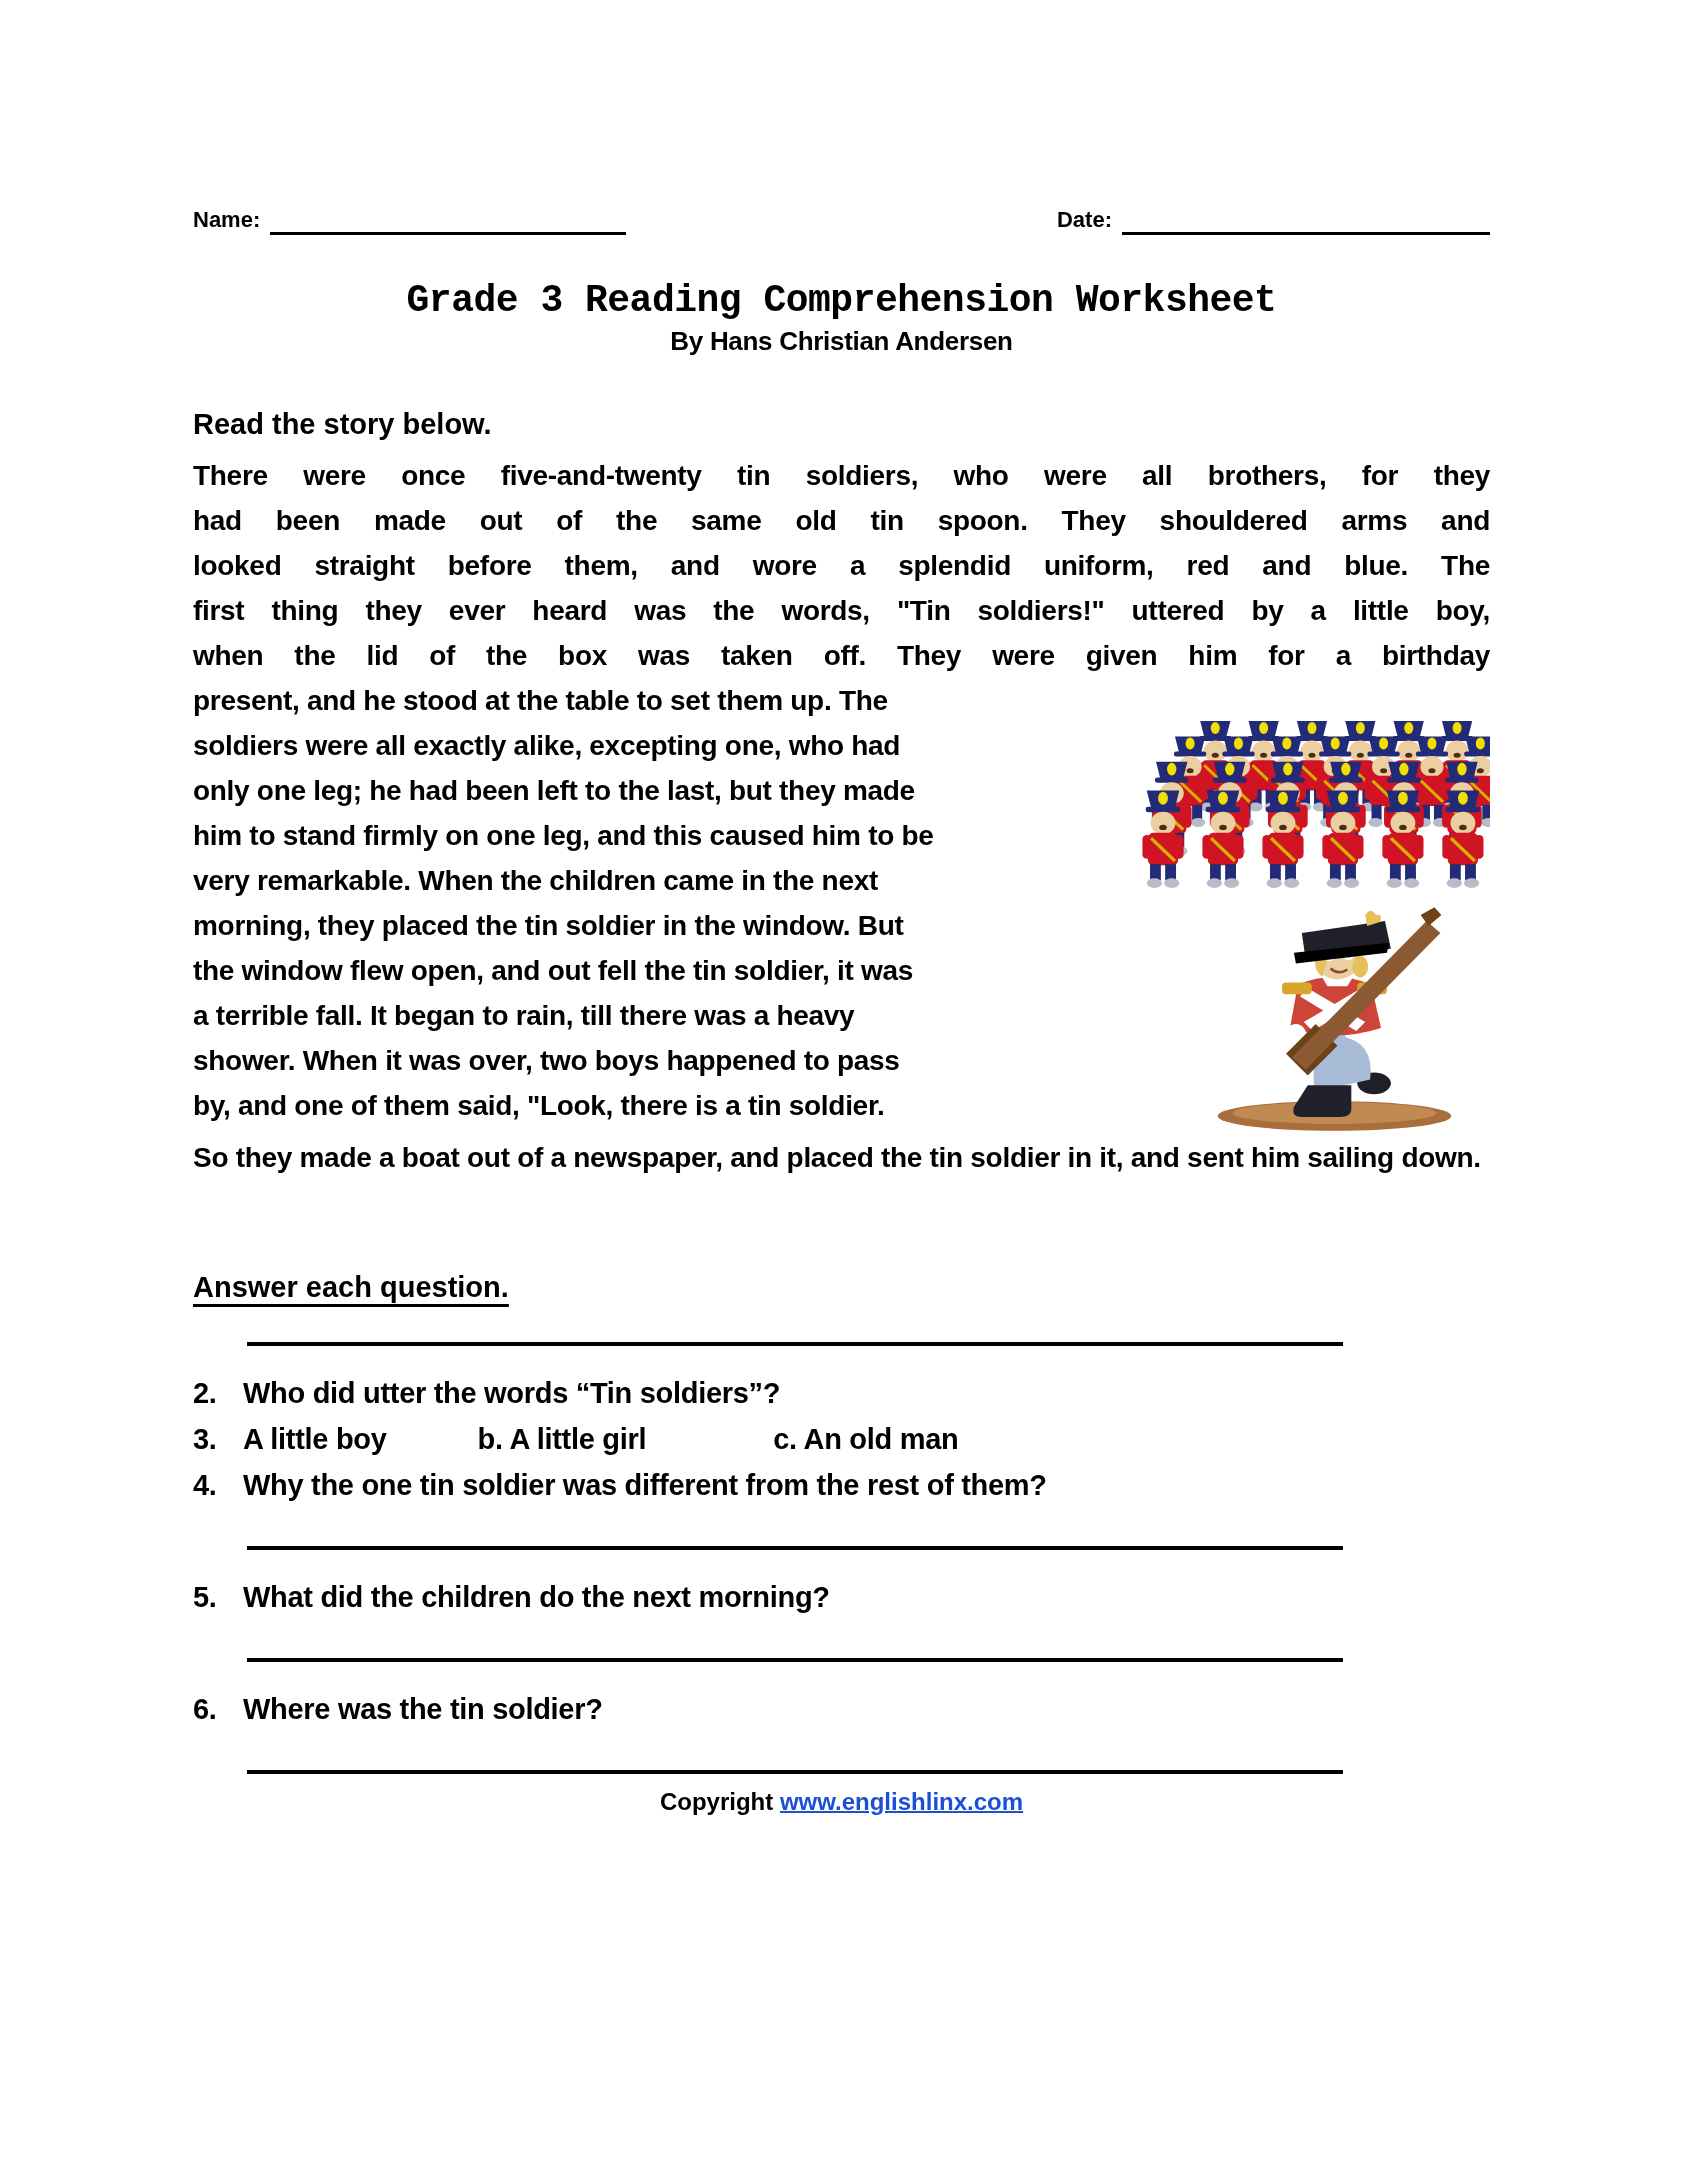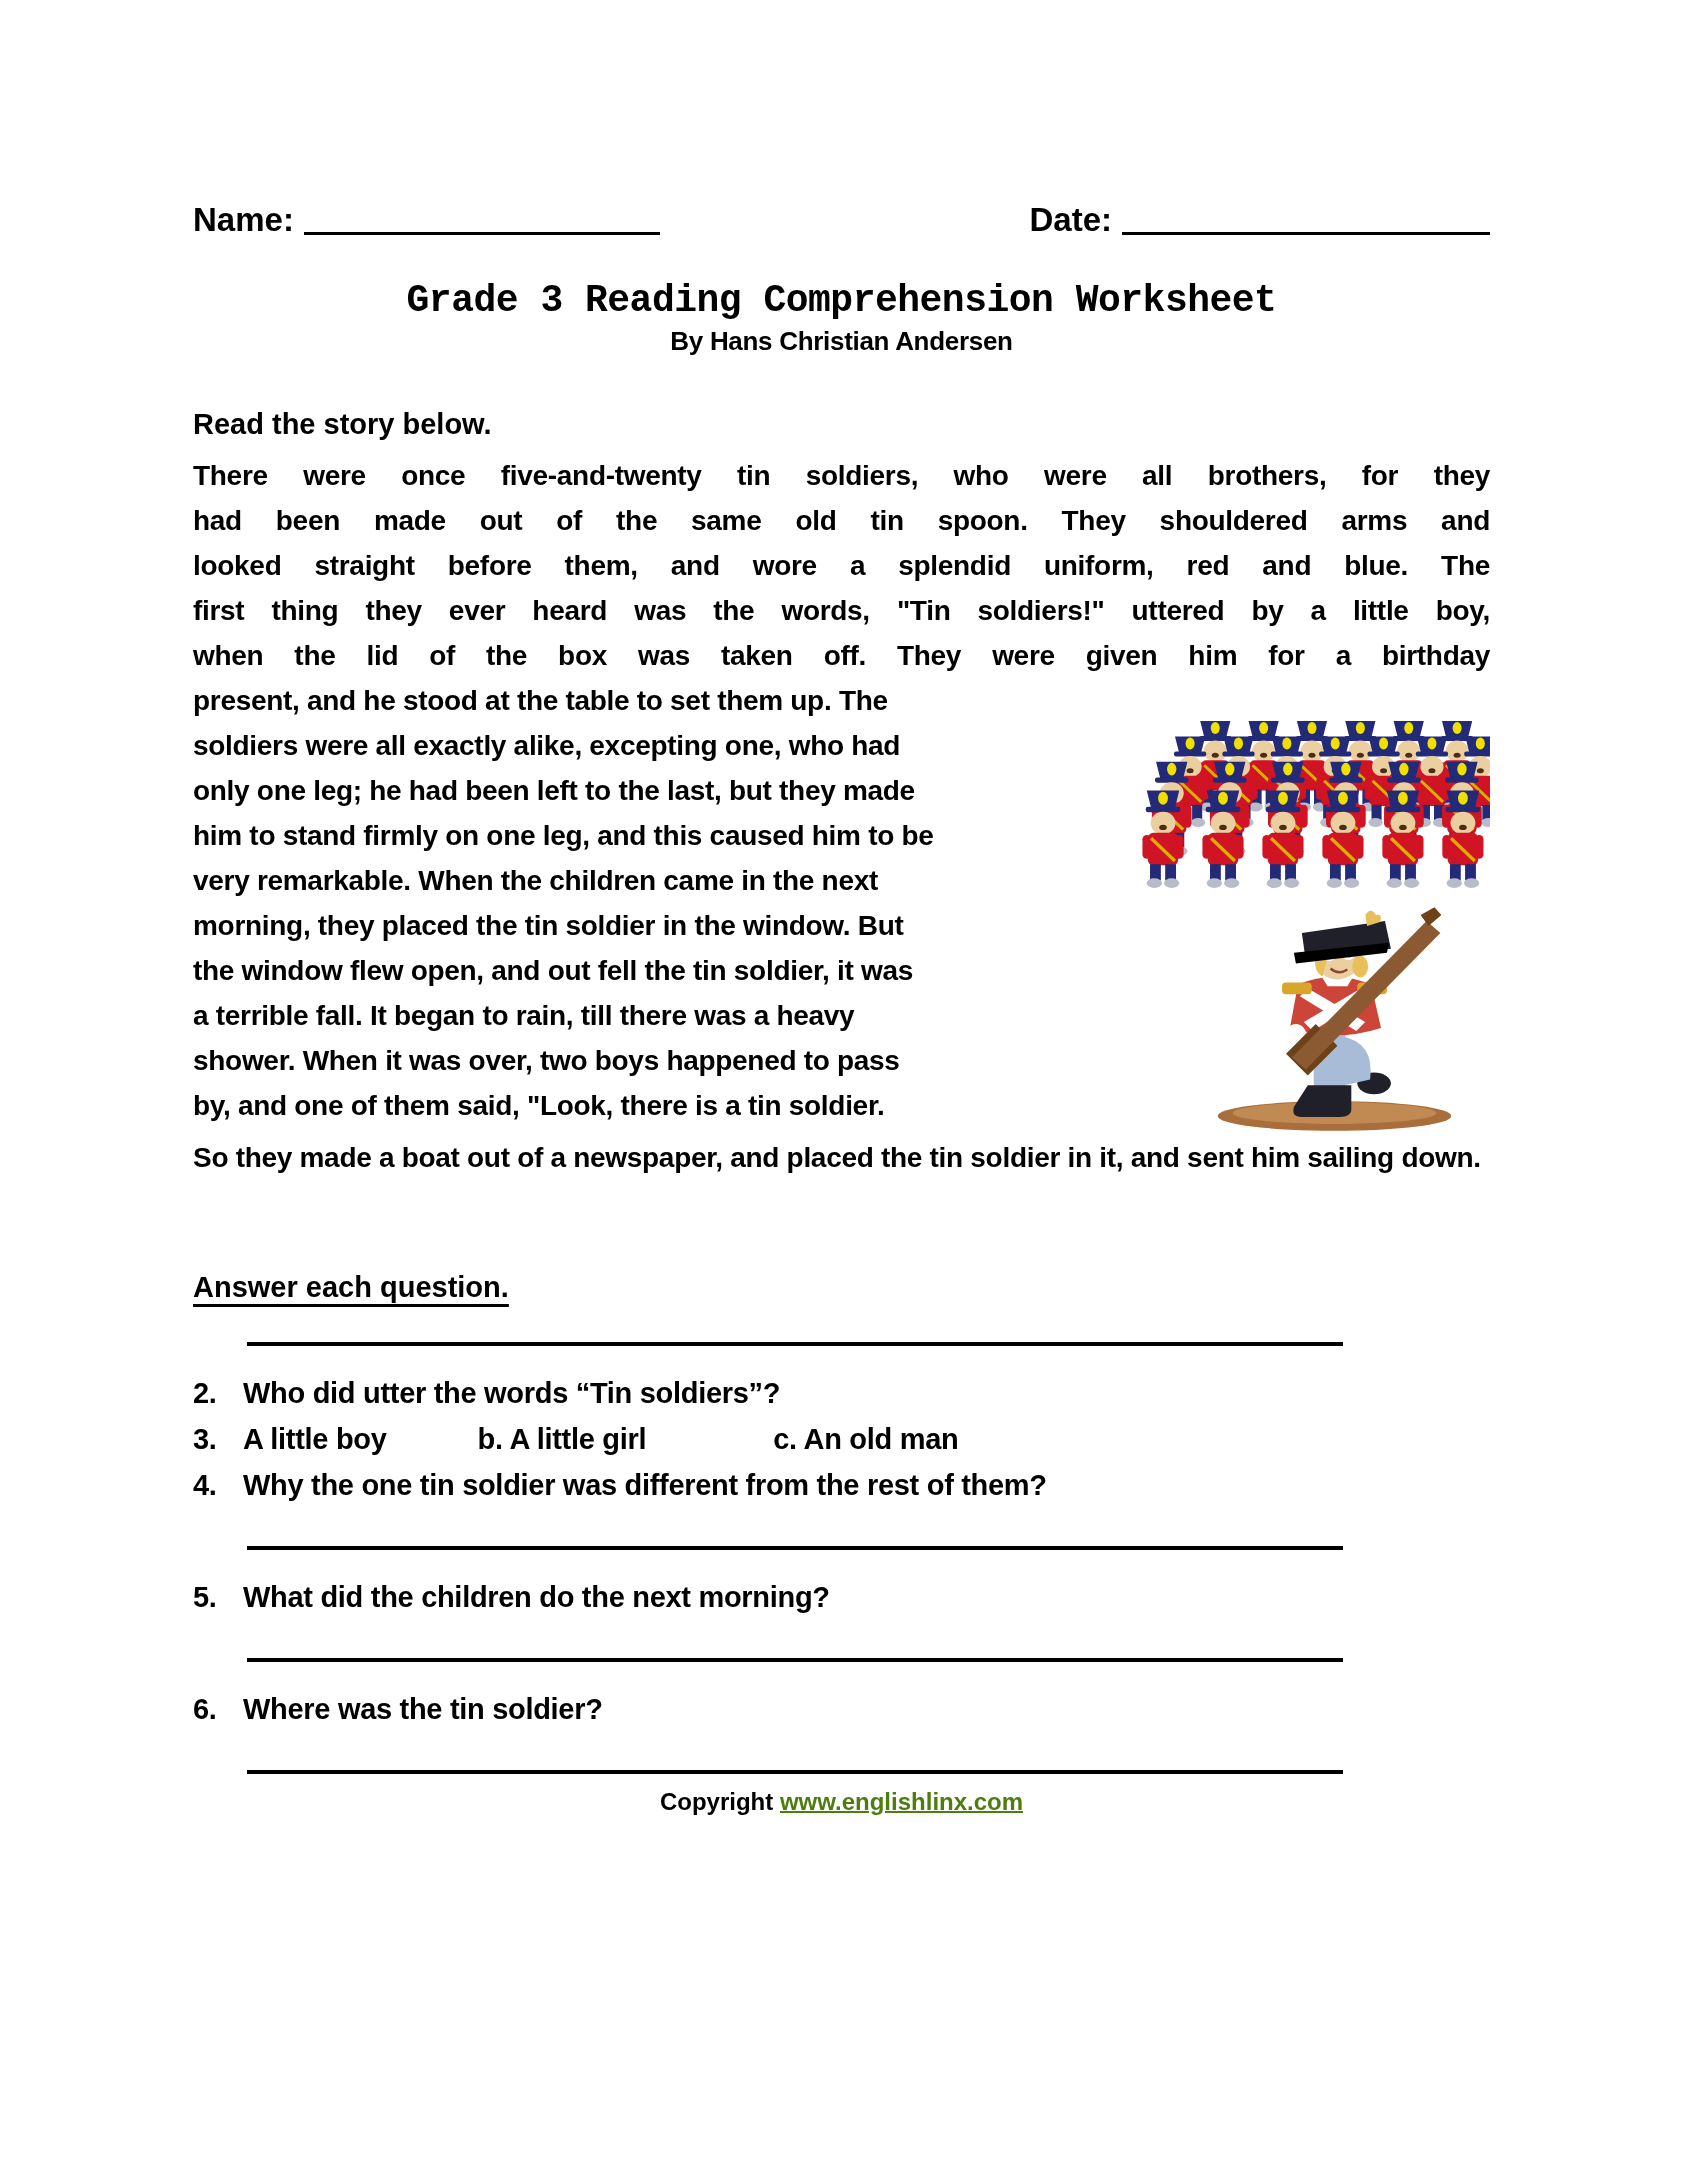--- a/index.html
+++ b/index.html
@@ -4,21 +4,21 @@
 <style>
   * { margin:0; padding:0; box-sizing:border-box; }
   html,body { background:#ffffff; }
   .page {
     width:1683px; height:2178px; margin:0 auto; background:#fff;
     padding:203px 193px 0 193px; position:relative;
     font-family:"Liberation Sans", sans-serif; font-weight:700; color:#000;
   }
   
   .header-row { display:flex; align-items:flex-end; }
-  .hdr-label { font-size:33px; line-height:30px;text-align:right; }
+  .hdr-label { font-size:22px; line-height:30px;text-align:right; }
   .blank { border-bottom:3px solid #000; height:32px; }
   .name-blank { width:356px; margin-left:10px; }
   .date-group { margin-left:auto; display:flex; align-items:flex-end; }
   .date-blank { width:368px; margin-left:10px; }
   
   .main-title { margin-top:44px; text-align:center; font-size:38px; letter-spacing:-0.5px;font-family:Liberation Mono, monospace; }
   .story-title { margin-top:44px; text-align:center; font-size:34px; letter-spacing:-0.5px; }
   .author { margin-top:4px; text-align:center; font-size:26px; letter-spacing:-0.3px; }
   
   .read-instruction { margin-top:51px; font-size:29px; }
@@ -42,21 +42,21 @@
   }
   .qrow { font-size:29px; line-height:46px; letter-spacing:-0.3px; }
   .qrow.first { margin-top:14px; }
   .qrow.after-line { margin-top:24px; }
   .qnum { display:inline-block; width:50px; }
   .opt-b { margin-left:91px; }
   .opt-c { margin-left:127px;text-align:right; }
   .answer-line { border-bottom:4px solid #000; height:0; margin:38px 147px 0 54px; }
   
   .footer { margin-top:14px; text-align:center; font-size:24px; }
-  .copyright-link { color:#4d7c0f; text-decoration-thickness:2px;margin-top:23px; }
+  .copyright-link { color:#1d4ed8; text-decoration-thickness:2px;margin-top:23px; }
 </style>
 </head>
 <body>
 
 <div class="page">
 
   <div class="header-row">
     <span class="hdr-label">Name:</span>
     <div class="blank name-blank"></div>
     <div class="date-group">

